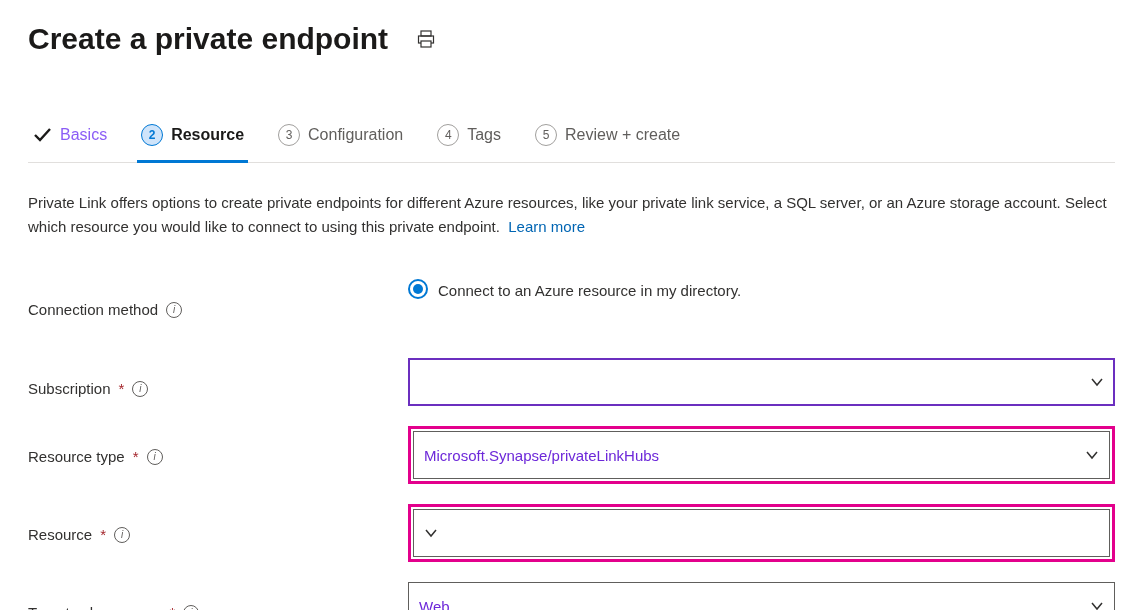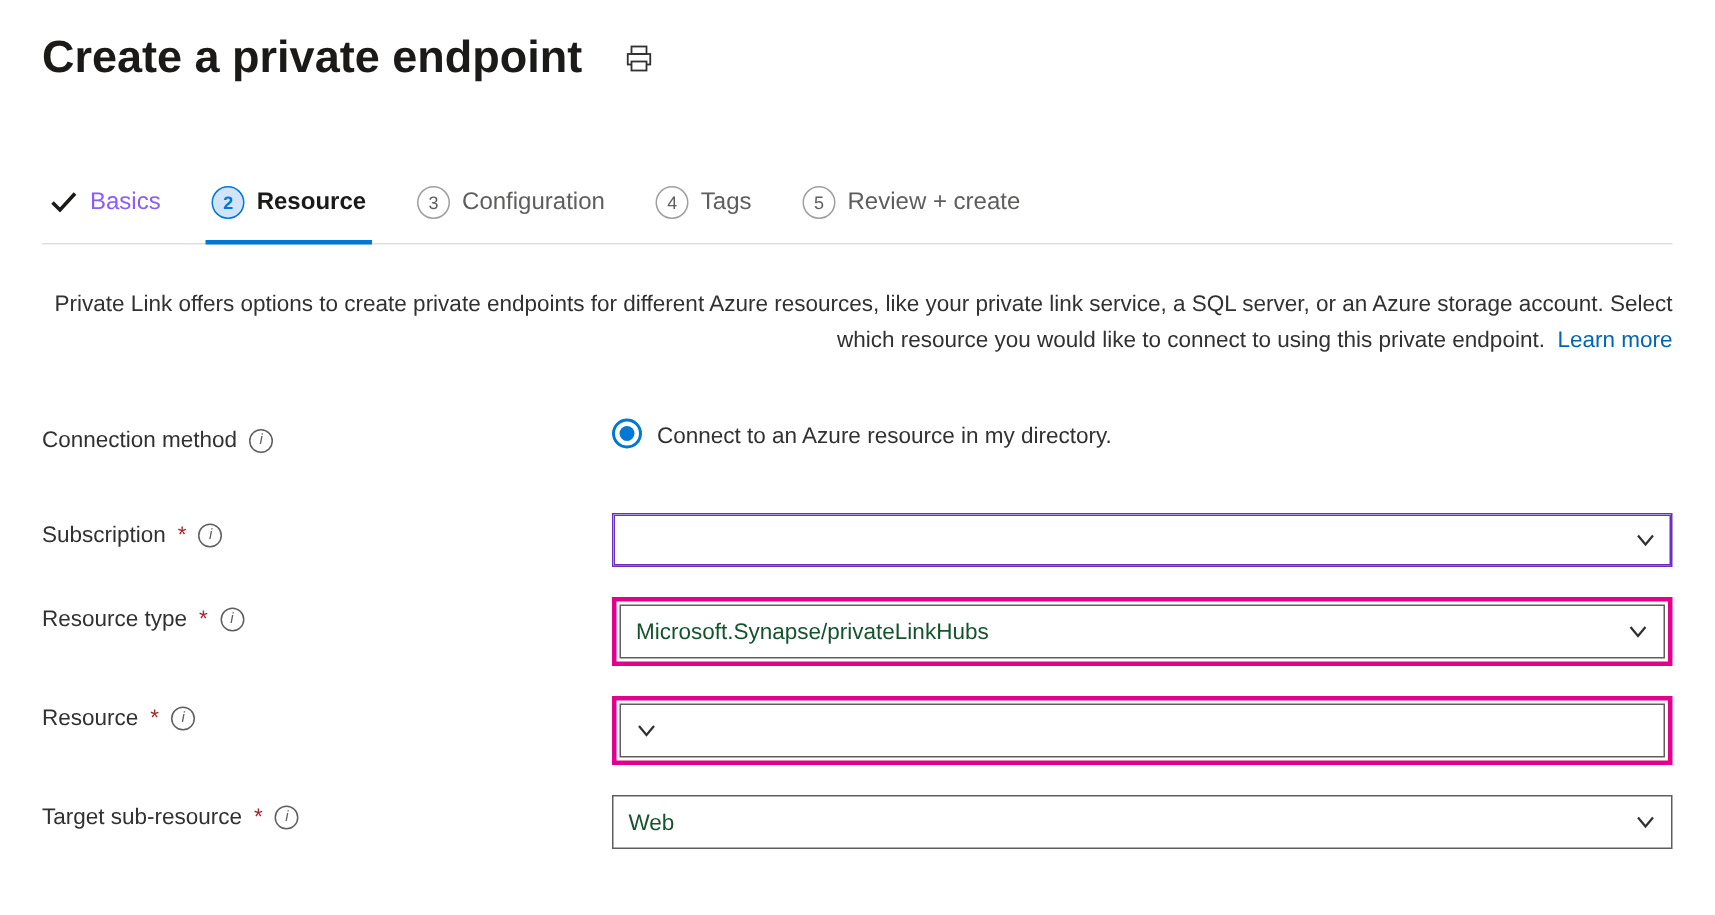--- a/index.html
+++ b/index.html
@@ -73,36 +73,36 @@
       border-color:#0078d4;
       color:#0078d4;
       font-weight:600;
     }
     .check-icon svg { display:block; }
     .descr {
       margin-bottom: 30px;
       font-size: 15px;
       line-height: 1.6;
       color: #323130;
-      text-align: right;
     }
     .descr a { color:#0065b3; text-decoration:none; cursor:pointer; }
     .form-row {
       display:flex;
       align-items:flex-start;
       padding:10px 0;
     }
     .label-col {
       width: 380px;
       display:flex;
       align-items:center;
       gap:8px;
       padding-top:6px;
       font-size:15px;
       color:#323130;
+      margin-top:16px;
     }
     .req { color:#a4262c; }
     .info-icon {
       display:inline-flex;
       align-items:center;
       justify-content:center;
       width:16px; height:16px;
       border:1px solid #605e5c;
       border-radius:50%;
       font-size:10px;
@@ -125,26 +125,26 @@
     .radio.selected { border:2px solid #0078d4; }
     .radio.selected::after{
       content:"";
       width:10px;height:10px;border-radius:50%;
       background:#0078d4;
     }
     .select {
       display:flex;
       align-items:center;
       justify-content:space-between;
-      height:36px;
+      height:48px;
       padding:12px 10px;
       border:1px solid #605e5c;
       background:#fff;
       font-size:15px;
-      color:#14532d;
+      color:#6d28d9;
       cursor:pointer;
     }
     .select.focused { border:1px solid #6b2fbf; box-shadow:0 0 0 1px #6b2fbf inset; }
     .select .chev svg{display:block;}
     .highlight-box {
       border:3px solid #e3008c;
       padding:2px;
     }
     .spacer { height:20px; }
   </style>

